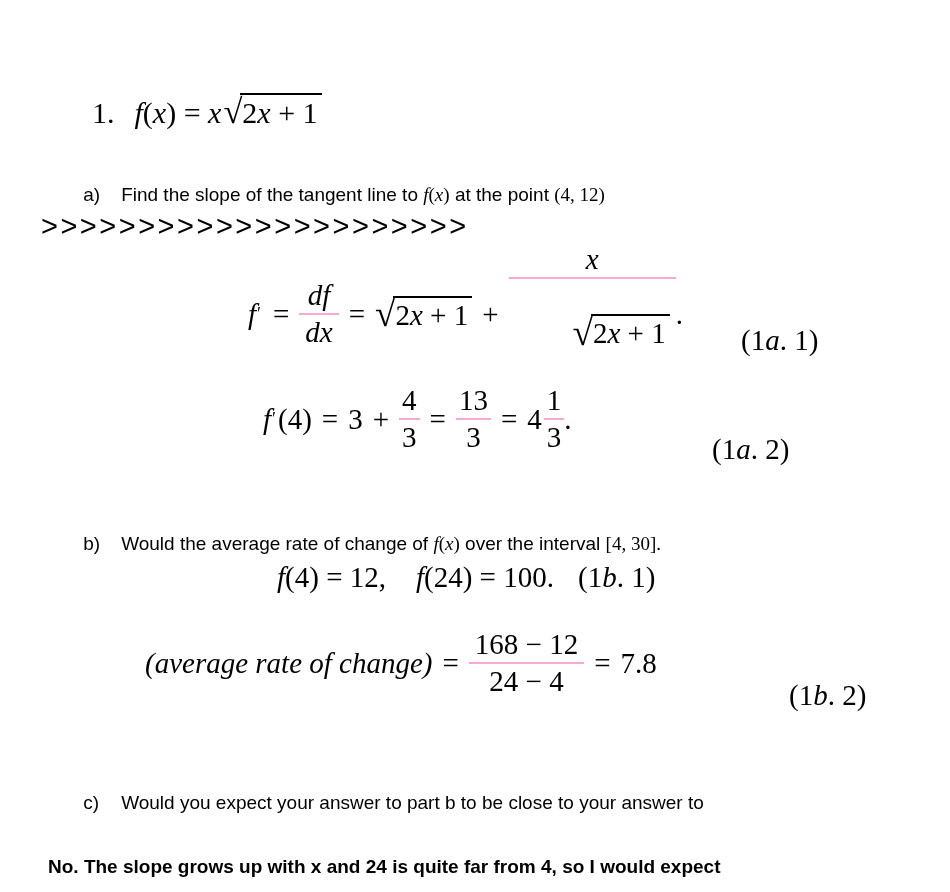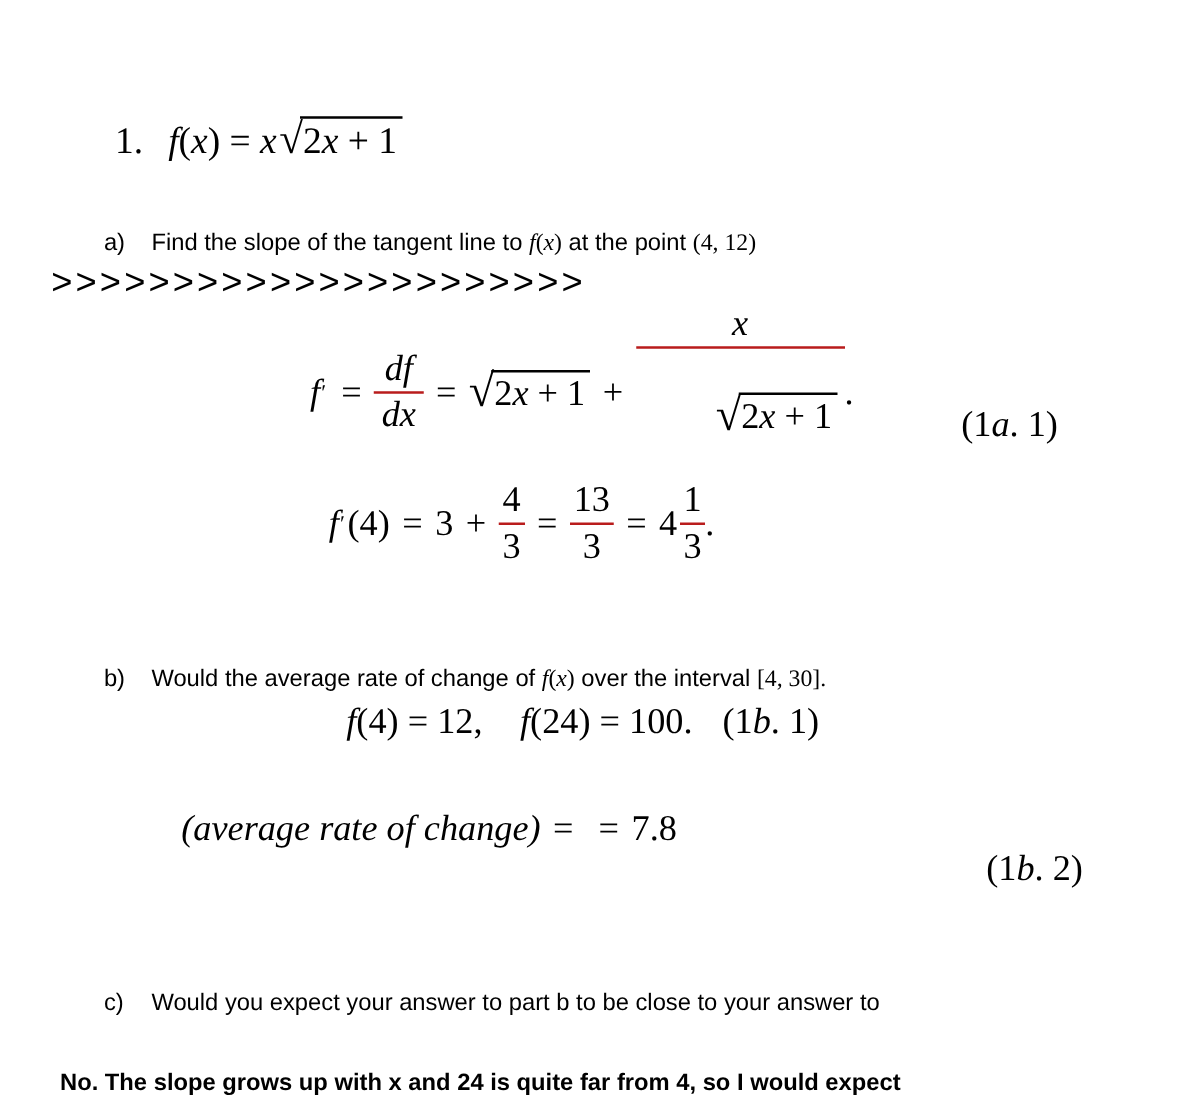--- a/index.html
+++ b/index.html
@@ -24,21 +24,21 @@
   
   .eq { display:flex; align-items:center; font-family:"Liberation Serif", serif;
         font-size:29px; white-space:pre; }
   .op { margin:0 10px; }
   .prime { font-size:0.62em; vertical-align:0.62em; margin:0 2px 0 1px; }
 
   
   .frac { display:inline-flex; flex-direction:column; align-items:stretch;
           text-align:center; vertical-align:middle; }
   .frac .num, .frac .den { padding:1px 6px; line-height:1.15; }
-  .frac .den { border-top:2px solid #b91c1c; }
+  .frac .den { border-top:2px solid #f9a8d4; }
   .frac.tight .num, .frac.tight .den { padding:1px 3px; }
 
   
   .sqrt { display:inline-flex; align-items:flex-end; }
   .sqrt .sign { font-size:1.28em; line-height:1.0; margin-right:-2px; }
   .sqrt .radicand { border-top:2.5px solid #000; padding:1px 4px 0 2px; line-height:1.15; }
 
   
   .rad-inline { display:inline-block; border-top:2.5px solid #000;
                 padding:1px 4px 0 2px; line-height:1.1; }
@@ -80,21 +80,21 @@
       <span class="num it">x</span>
       <span class="den">
         <span class="sqrt">
           <span class="sign">√</span>
           <span class="radicand"><span>2</span><span class="it">x</span><span> + 1</span></span>
         </span>
       </span>
     </span>
     <span>.</span>
   </div>
-  <div class="tag" style="left:740px; top:291px;text-align:right;">
+  <div class="tag" style="left:712px; top:291px;text-align:right;">
     <span>(1</span><span class="it">a</span><span>. 1)</span>
   </div>
 
   <div class="abs eq" style="left:263px; top:383px; height:72px;">
     <span class="it">f</span><span class="prime">′</span><span>(4)</span>
     <span class="op">=</span>
     <span>3</span>
     <span class="op">+</span>
     <span class="frac tight">
       <span class="num">4</span>
@@ -106,36 +106,43 @@
       <span class="den">3</span>
     </span>
     <span class="op">=</span>
     <span style="margin-right:2px;">4</span>
     <span class="frac tight">
       <span class="num">1</span>
       <span class="den">3</span>
     </span>
     <span>.</span>
   </div>
+  <div class="tag" style="left:683px; top:400px;">
+    <span>(1</span><span class="it">a</span><span>. 2)</span>
+  </div>
 
   <div class="abs prompt" style="left:62px; top:493px;">
     <span class="label">b)</span><span>Would the average rate of change of </span><span class="math it">f</span><span class="math">(</span><span class="math it">x</span><span class="math">)</span><span> over the interval </span><span class="math">[4, 30].</span>
   </div>
 
   <div class="abs eq" style="left:277px; top:561px;">
     <span class="it">f</span><span>(4) = 12,</span>
     <span style="display:inline-block;width:30px;"></span>
     <span class="it">f</span><span>(24) = 100.</span>
     <span style="display:inline-block;width:24px;"></span>
     <span class="tag-inline"><span>(1</span><span class="it">b</span><span>. 1)</span></span>
   </div>
 
   <div class="abs eq" style="left:145px; top:627px; height:72px;">
     <span class="it">(average rate of change)</span>
     <span class="op">=</span>
+    <span class="frac">
+      <span class="num">168 − 12</span>
+      <span class="den">24 − 4</span>
+    </span>
     <span class="op">=</span>
     <span>7.8</span>
   </div>
   <div class="tag" style="left:760px; top:646px;">
     <span>(1</span><span class="it">b</span><span>. 2)</span>
   </div>
 
   <div class="abs prompt" style="left:62px; top:752px;">
     <span class="label">c)</span><span>Would you expect your answer to part b to be close to your answer to</span>
   </div>

